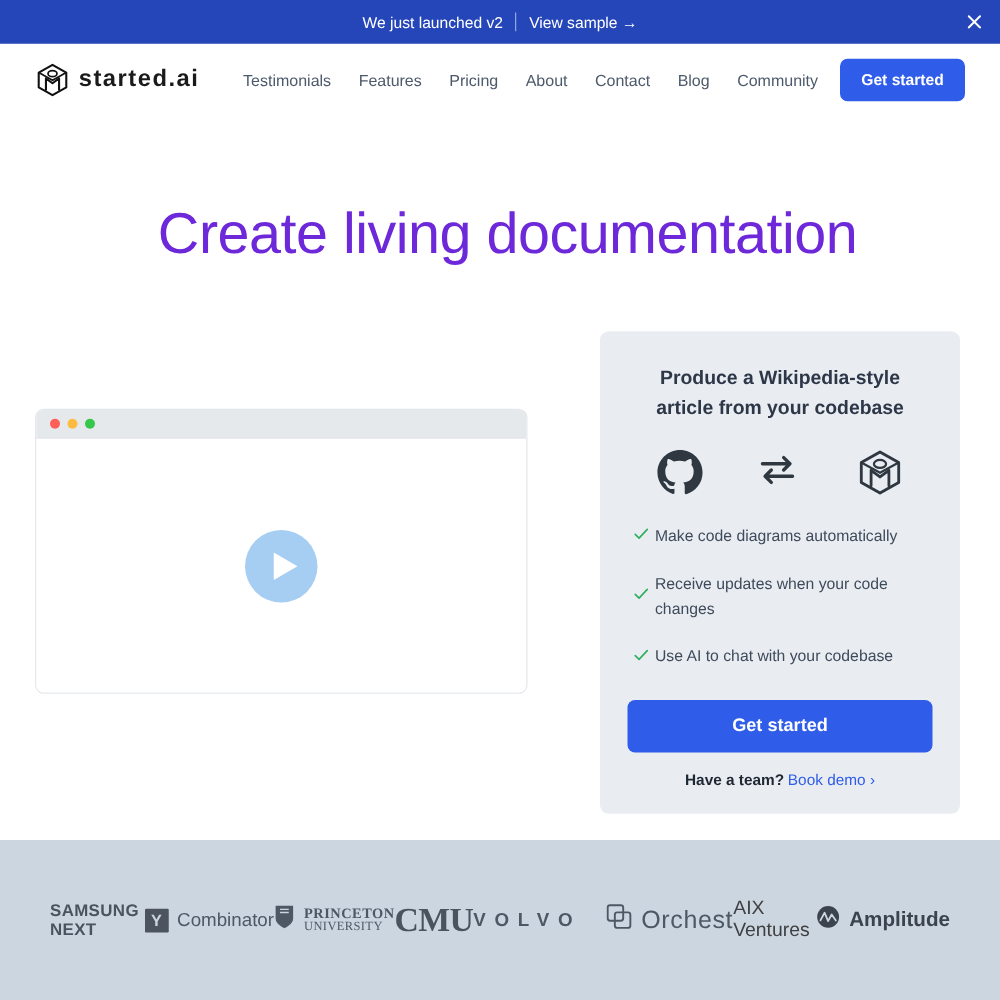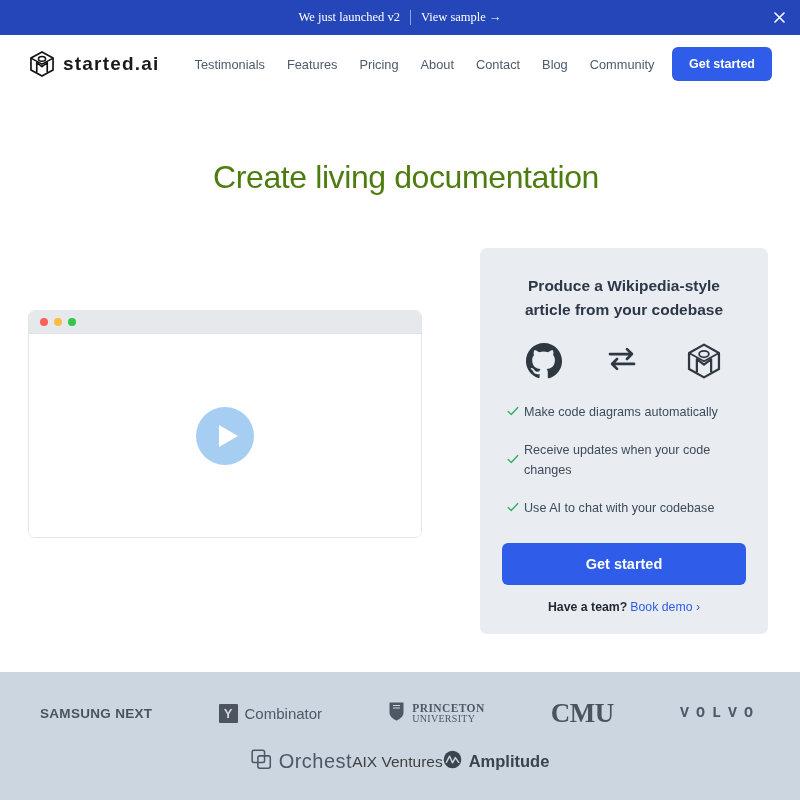--- a/index.html
+++ b/index.html
@@ -15,21 +15,21 @@
   .banner {
     height: 35px;
     background: #2546b8;
     color: #ffffff;
     display: flex;
     align-items: center;
     justify-content: center;
     position: relative;
     flex: 0 0 35px;
   }
-  .banner-inner { display: flex; align-items: center; gap: 10px; font-size: 12.5px; font-family: Liberation Serif, serif; }
+  .banner-inner { display: flex; align-items: center; gap: 10px; font-size: 12.5px; }
   .banner-text { color: #ffffff; }
   .banner-divider {
     width: 1px; height: 15px; background: #8fa4e0; display: inline-block;
   }
   .banner-link { color: #ffffff; text-decoration: none; font-size: 12.5px; cursor: pointer; }
   .banner-close {
     position: absolute; right: 14px; top: 50%; transform: translateY(-50%);
     color: #ffffff; font-size: 13px; line-height: 1; cursor: pointer;
     width: 14px; height: 14px; display: flex; align-items: center; justify-content: center;
   }
@@ -55,23 +55,23 @@
     background: #2f5ce8; color: #ffffff;
     font-size: 12.5px; font-weight: 600;
     border: none; border-radius: 6px;
     padding: 10px 17px; cursor: pointer;
     font-family: "Liberation Sans", sans-serif;
   }
 
   
   .hero-title {
     text-align: center;
-    font-size: 32px;
+    font-size: 46px;
     font-weight: 400;
-    color: #4d7c0f;
+    color: #6d28d9;
     margin-top: 66px;
     letter-spacing: -0.4px;
     padding-left: 12px;
   }
 
   .hero-body {
     display: flex;
     margin-top: 52px;
     padding: 0 28px;
     align-items: flex-start;
@@ -153,21 +153,21 @@
     text-align: center; margin-top: 15px; font-size: 12.3px;
   }
   .card-foot-label { color: #1f2733; font-weight: 700; }
   .card-foot-link { color: #2f5ce8; text-decoration: none; cursor: pointer; margin-left: 3px; }
 
   
   .logos {
     position: absolute; left: 0; right: 0; bottom: 0;
     height: 128px;
     background: #ccd6e1;
-    display: flex; flex-direction: column;
+    display: flex; flex-direction: row;
     justify-content: center;
     gap: 20px;
     padding: 0 40px;
   }
   .logo-row { display: flex; align-items: center; justify-content: space-between; }
   .logo-row.second { justify-content: center; }
   .logo-item {
     display: flex; align-items: center; gap: 7px;
     color: #4e5864;
   }
@@ -175,21 +175,21 @@
   .yc-badge {
     width: 19px; height: 19px; background: #4c555f; color: #ccd6e1;
     font-size: 13px; font-weight: 700; display: flex;
     align-items: center; justify-content: center; border-radius: 1px;
   }
   .yc-text { font-size: 15px; color: #4e5864; }
   .princeton-text { display: flex; flex-direction: column; line-height: 1.05; }
   .princeton-top { font-family: "Liberation Serif", serif; font-size: 11.5px; font-weight: 700; letter-spacing: 0.4px; color: #4e5864; }
   .princeton-bot { font-family: "Liberation Serif", serif; font-size: 10px; letter-spacing: 0.3px; color: #4e5864; }
   .cmu { font-family: "Liberation Serif", serif; font-size: 27px; font-weight: 700; color: #4a545f; letter-spacing: -0.5px; }
-  .volvo { font-family: Liberation Mono, monospace; font-size: 15px; font-weight: 700; letter-spacing: 7px; color: #4e5864; }
+  .volvo { font-family: Liberation Sans, sans-serif; font-size: 15px; font-weight: 700; letter-spacing: 7px; color: #4e5864; }
   .orchest { font-size: 20px; color: #4e5864; letter-spacing: 0.5px; }
   .aix { font-size: 15.5px; font-weight: 400; color: #404040; }
   .amplitude { font-size: 16.5px; font-weight: 700; color: #3b444e; }
 </style>
 </head>
 <body>
 
 <div class="page">
 
   <div class="banner">

